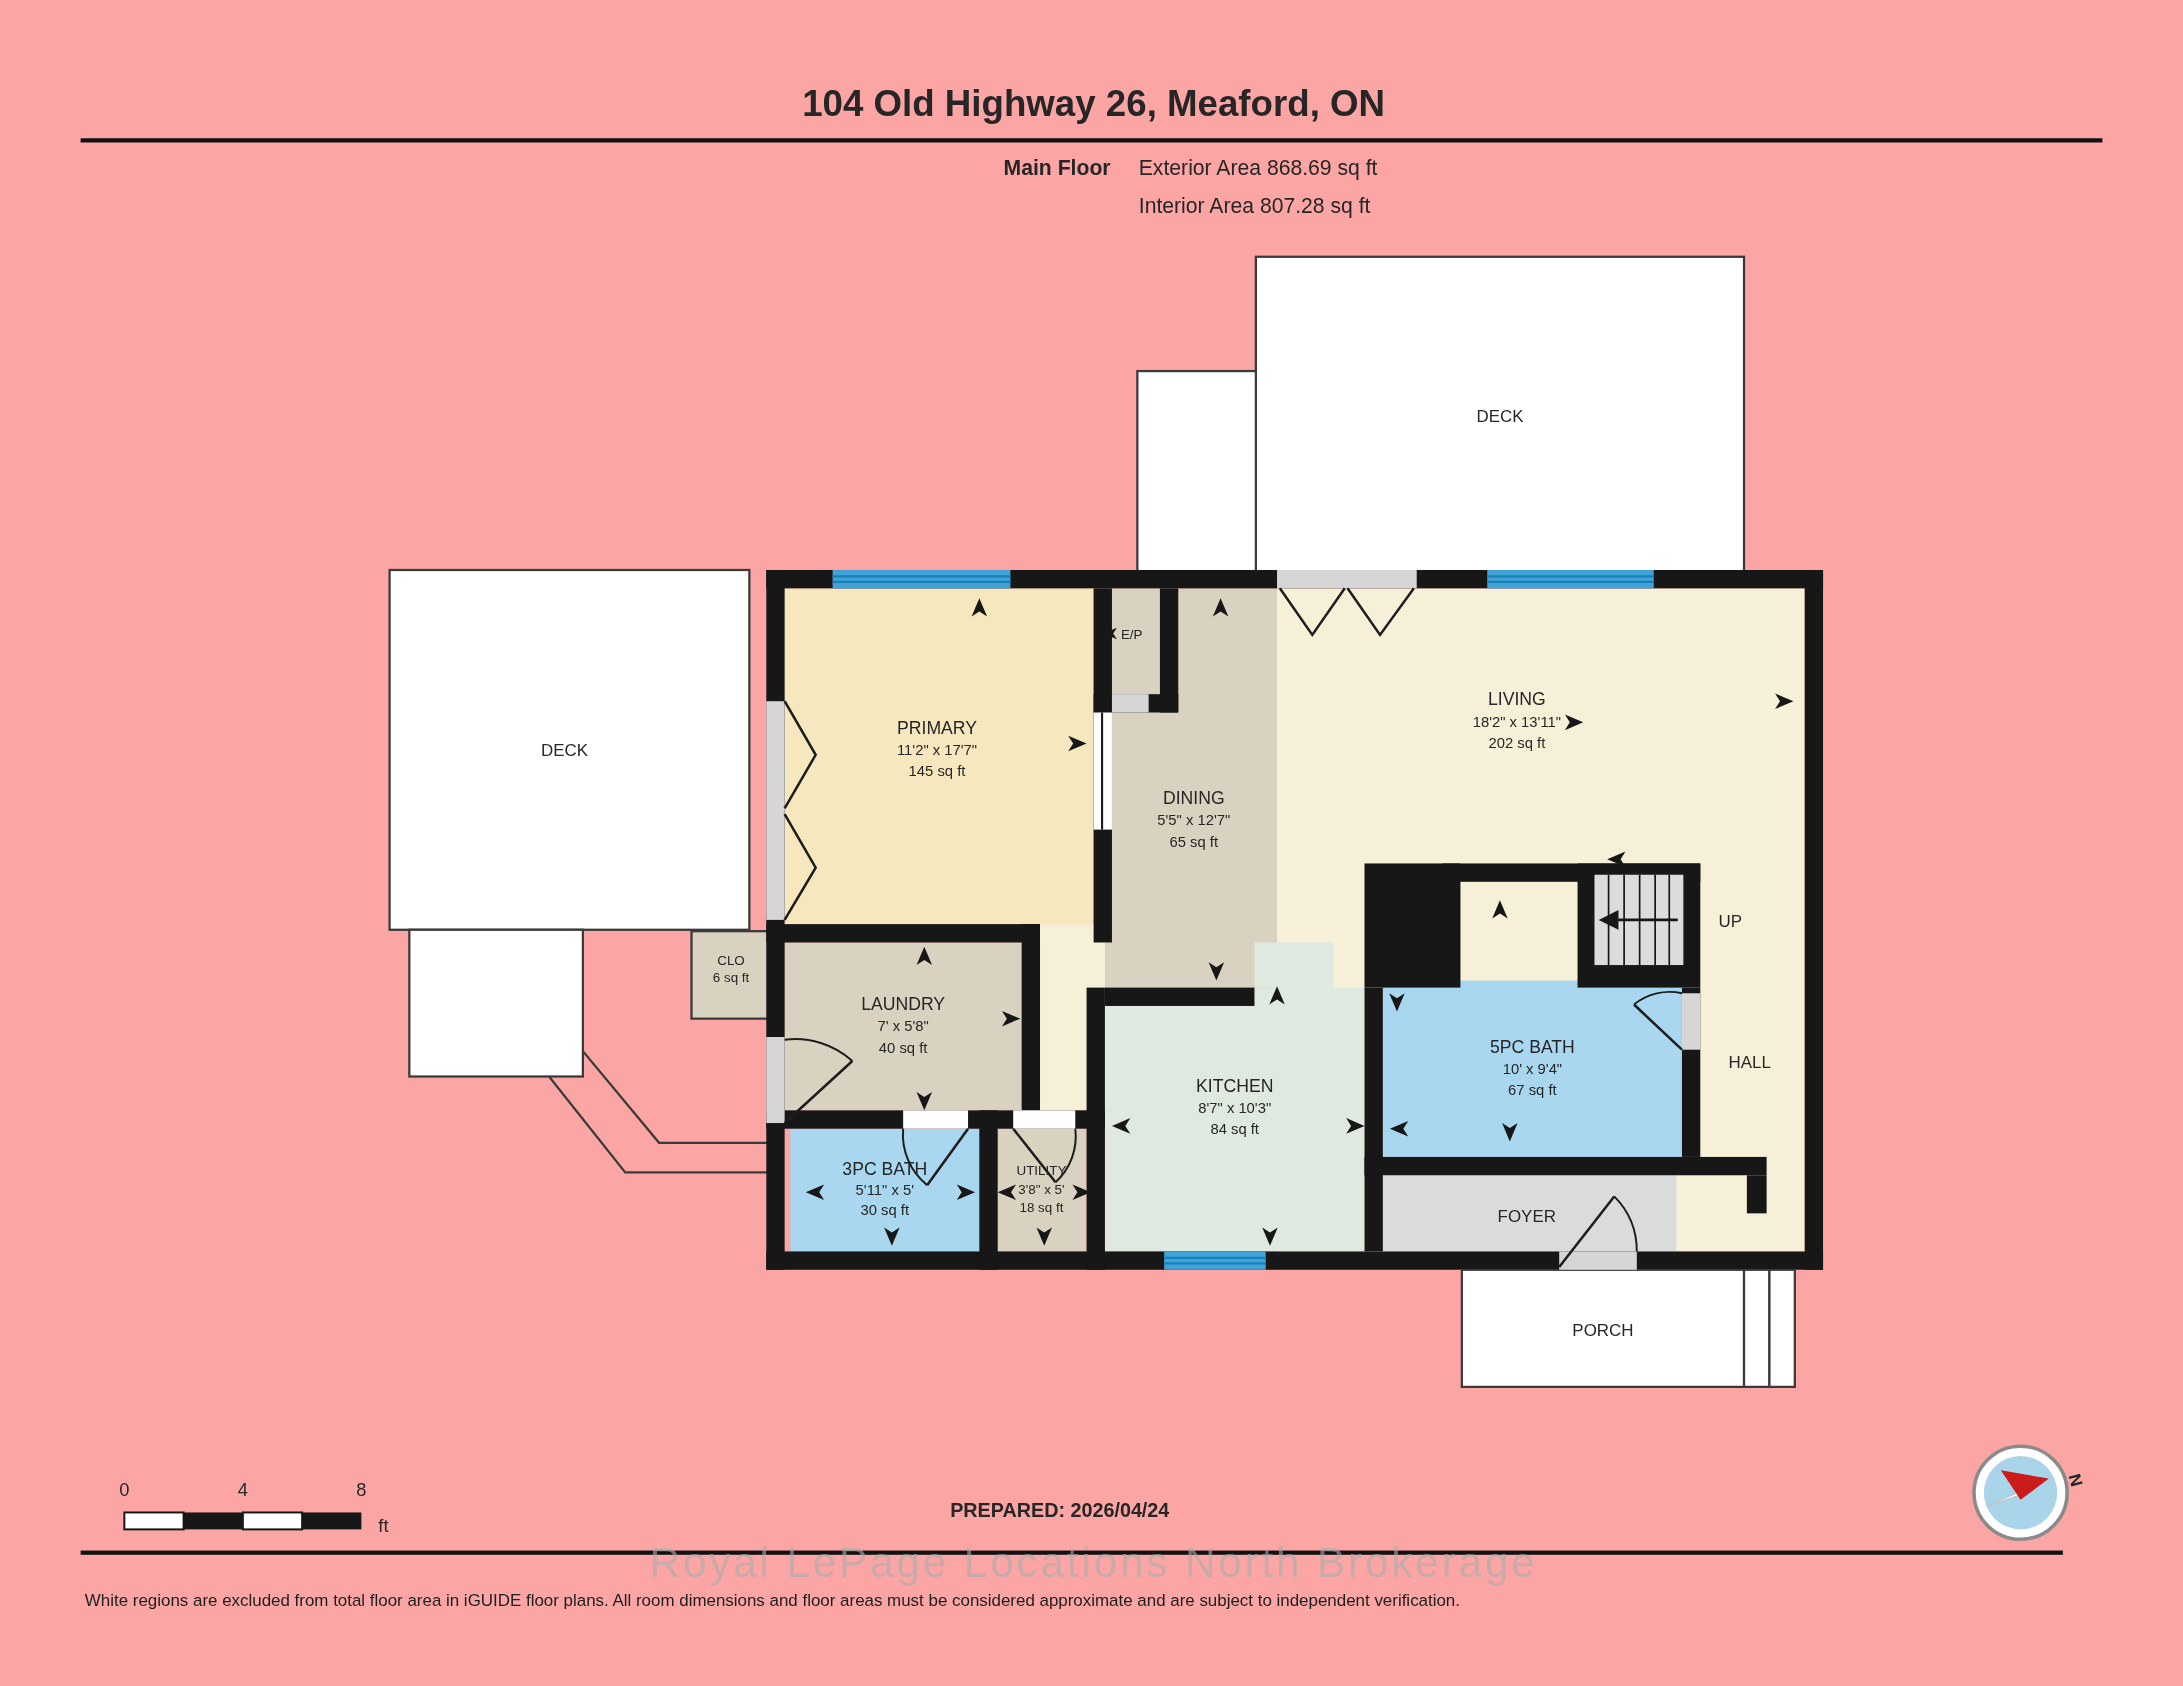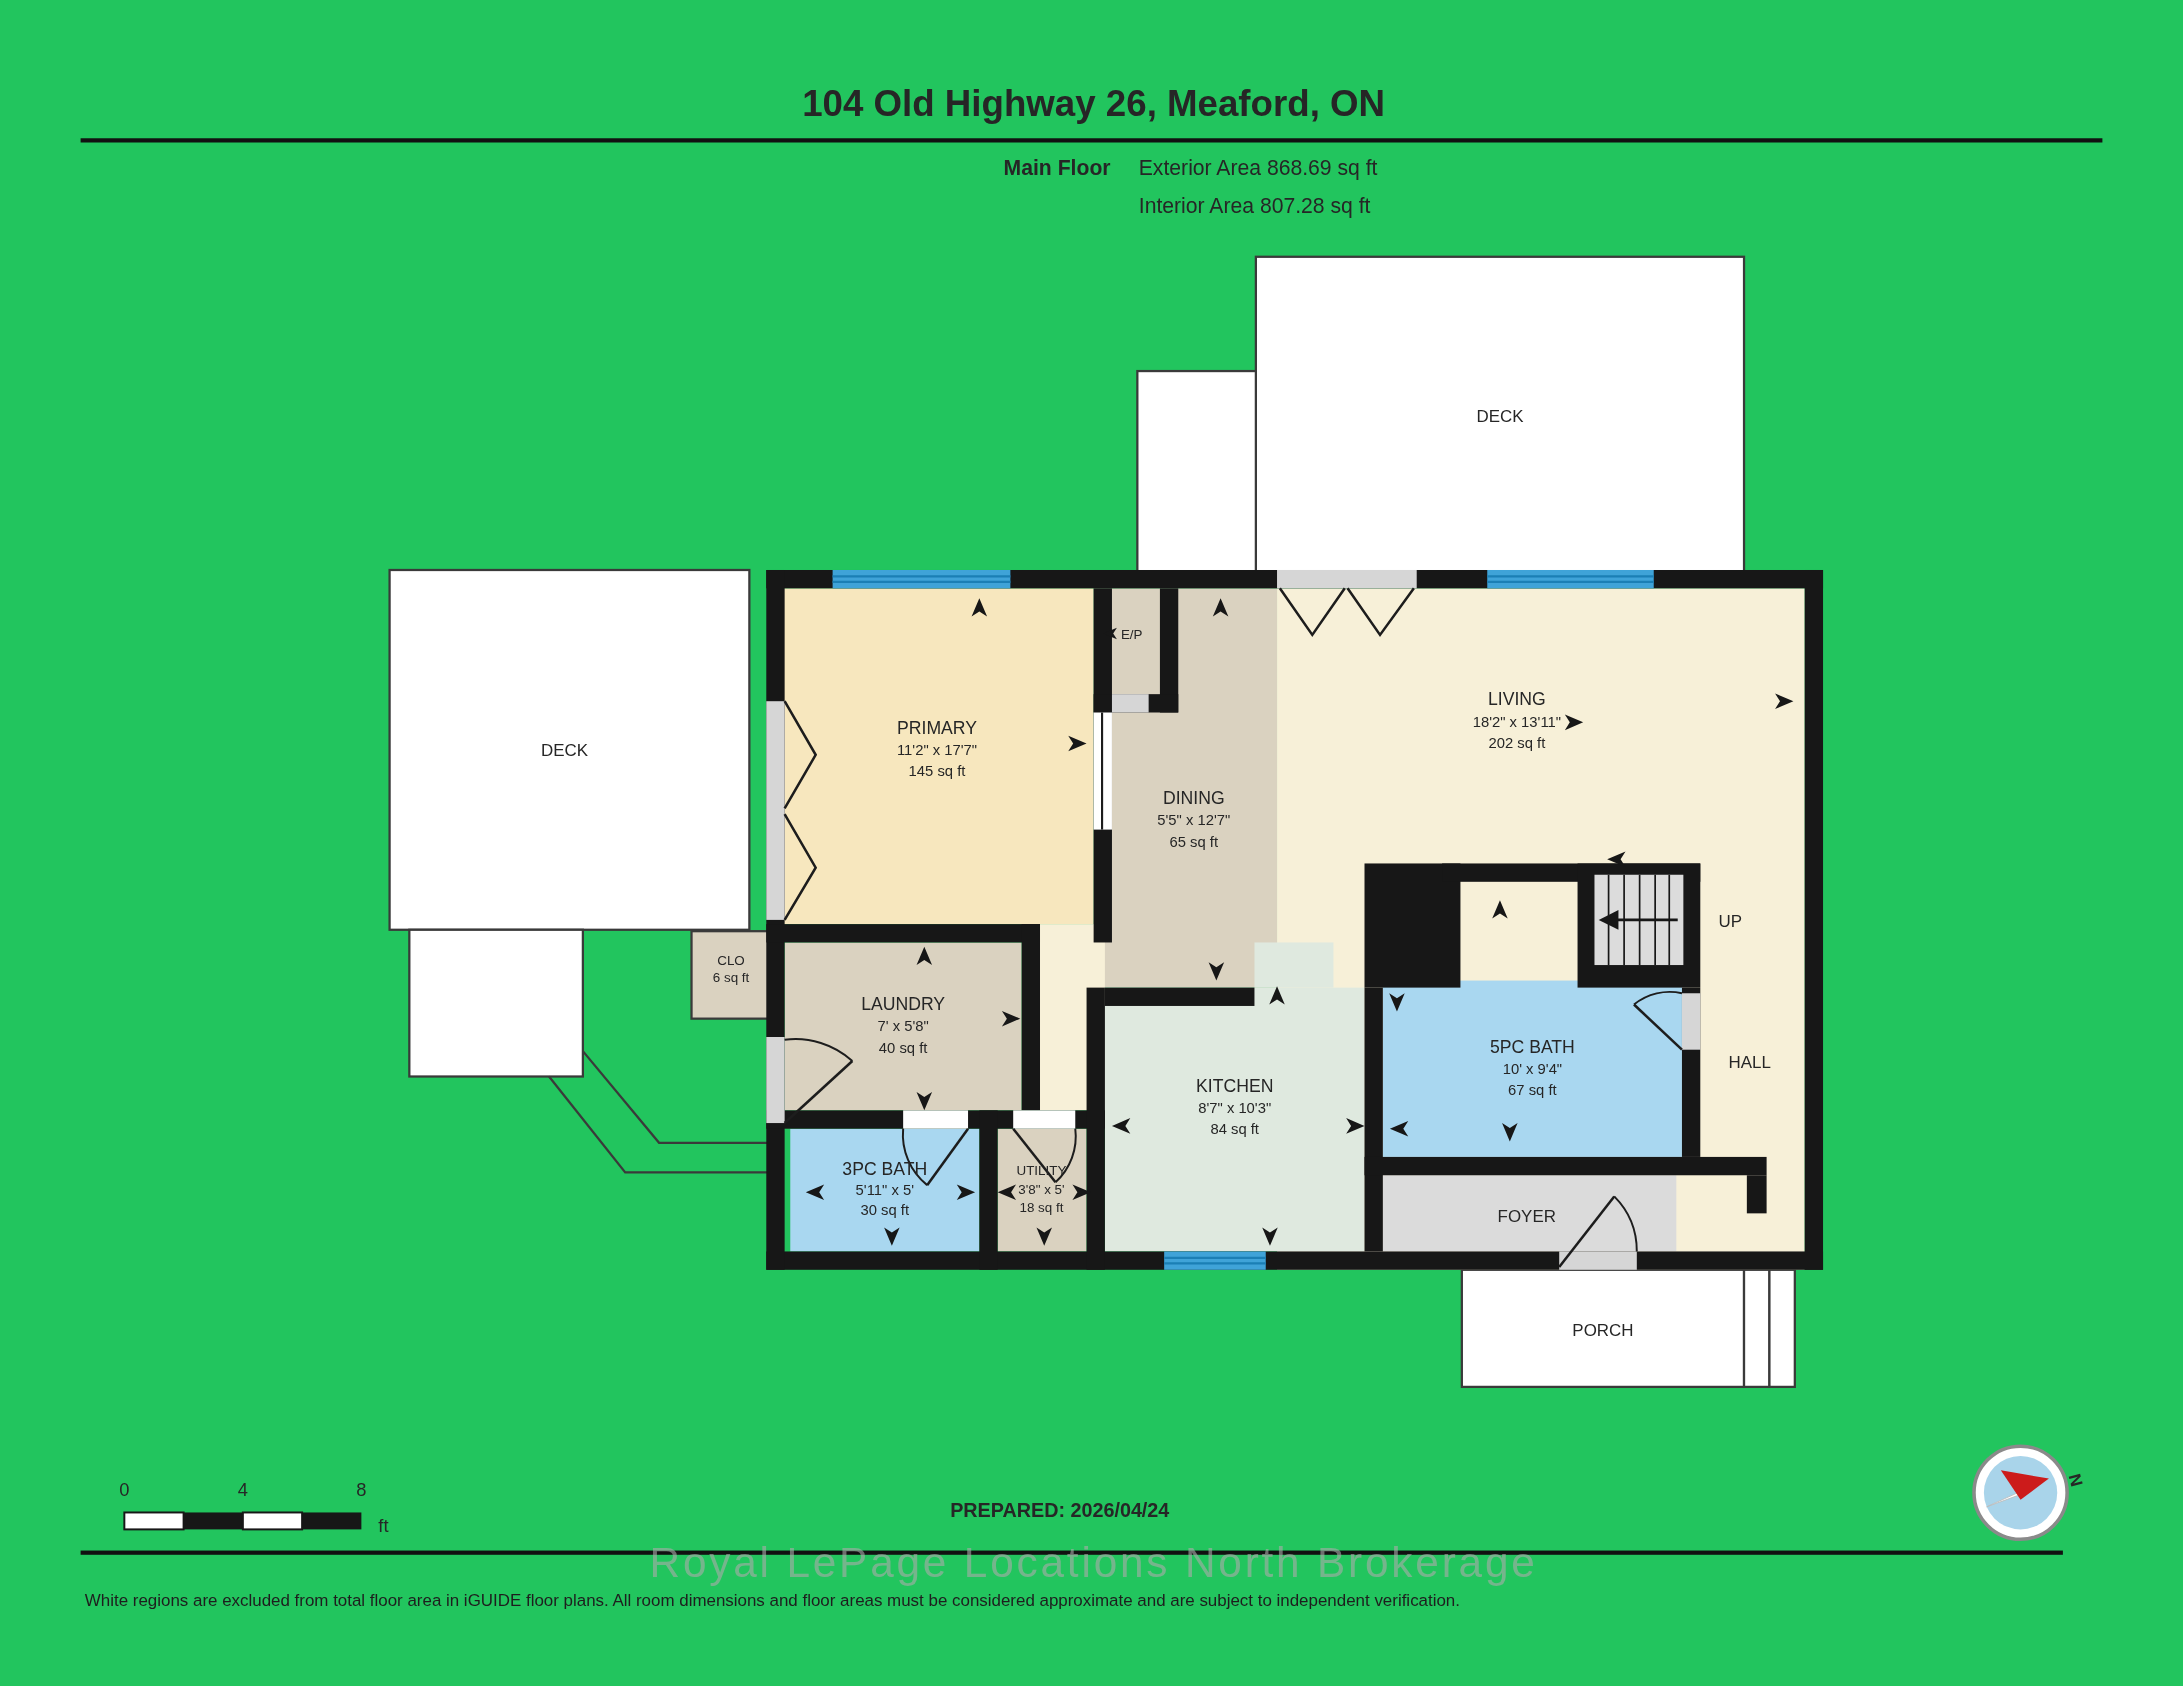--- a/index.html
+++ b/index.html
@@ -1,16 +1,16 @@
 <!DOCTYPE html>
 <html style="font-size:9px"><head>
 <meta charset="utf-8">
 <style>
   html,body{margin:0;padding:0;background:#ffffff;}
-  .page{position:relative;width:2183px;height:1686px;background:#22c55e;overflow:hidden;}
+  .page{position:relative;width:2183px;height:1686px;background:#fca5a5;overflow:hidden;}
   svg{position:absolute;left:0;top:0;}
   text{font-family:"Liberation Sans",sans-serif;fill:#262626;}
   .w{fill:#171717;}
   .cream{fill:#F7F0D8;}
   .cream2{fill:#F7E7BE;}
   .tan{fill:#DAD2C0;}
   .blue{fill:#A9D7F0;}
   .mint{fill:#DFE9DF;}
   .gray{fill:#DBDBDB;}
   .sill{fill:#D6D6D6;}

